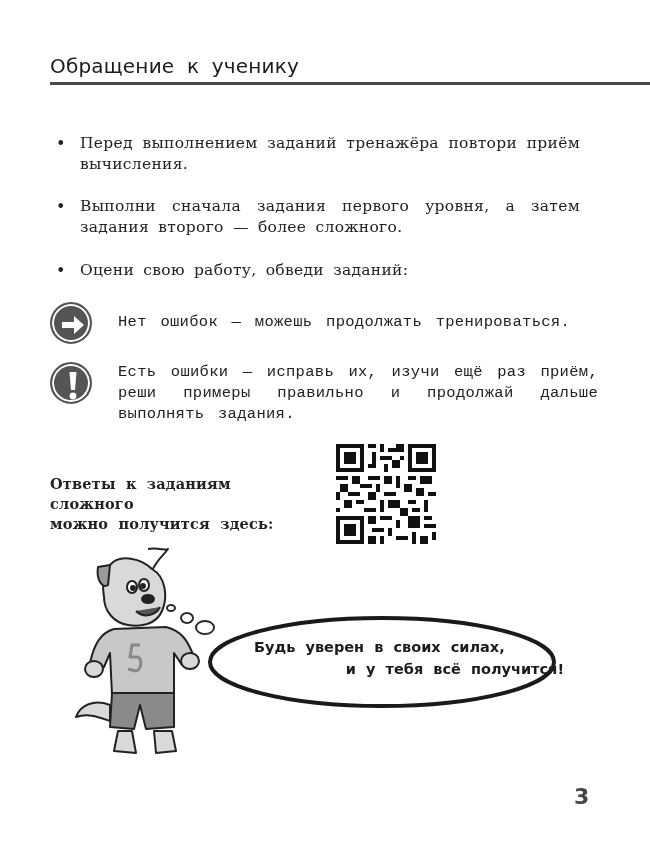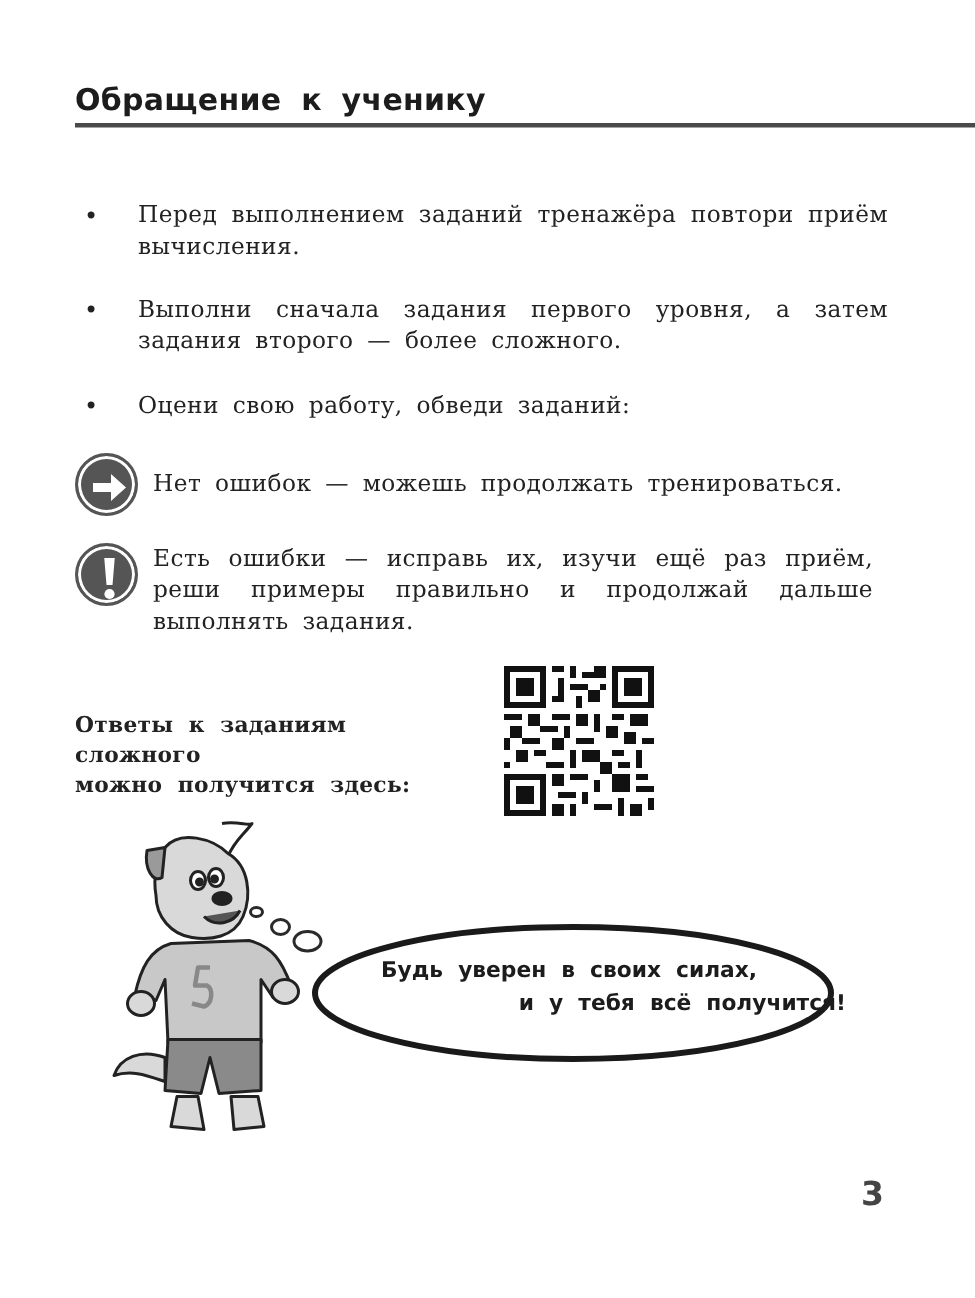--- a/index.html
+++ b/index.html
@@ -1,36 +1,36 @@
 <!DOCTYPE html>
 <html><head>
 <meta charset="utf-8">
 <style>
   * { margin:0; padding:0; box-sizing:border-box; }
   html, body { width:650px; height:865px; background:#ffffff; overflow:hidden; }
   body { position:relative; color:#1f1f1f; }
   .heading {
     position:absolute; left:50px; top:54px;
-    font-family:"DejaVu Sans", sans-serif; font-weight:bold; font-size:20px;
+    font-family:"DejaVu Sans", sans-serif; font-weight:normal; font-size:20px;
     color:#1c1c1c; word-spacing:6px; letter-spacing:0.2px;
   }
   .heading-rule {
     position:absolute; left:50px; top:82px; width:600px; height:3px; background:#4a4a4a;
   }
   .serif { font-family:"DejaVu Serif", serif; font-size:15.5px; line-height:21px; color:#222; letter-spacing:0.3px; word-spacing:4px; }
   .bullet { position:absolute; left:56px; width:525px; }
   .bullet .dot { position:absolute; left:0; top:0; font-size:16px; }
-  .bullet .txt { position:absolute; left:36px; width:500px; text-align:justify; text-align-last:left; }
+  .bullet .txt { position:absolute; left:24px; width:500px; text-align:justify; text-align-last:left; }
   .icon-row { position:absolute; left:50px; width:540px; }
   .icon-circle {
     position:absolute; left:0; top:0; width:42px; height:42px; border-radius:50%;
     background:#555; border:2px solid #555; box-shadow: inset 0 0 0 2px #fff, inset 0 0 0 5px #555;
   }
   .icon-circle svg { position:absolute; left:0; top:0; }
-  .icon-row .txt { position:absolute; left:52px; width:480px; text-align:justify; text-align-last:left; }
+  .icon-row .txt { position:absolute; left:68px; width:480px; text-align:justify; text-align-last:left;font-family:Liberation Mono, monospace; }
   .answers {
     position:absolute; left:50px; top:474px; width:270px;
     font-family:"DejaVu Serif", serif; font-weight:bold; font-size:14.5px; line-height:20px; color:#222;
     word-spacing:5px; letter-spacing:0.2px;
   }
   .qr { position:absolute; left:336px; top:444px; width:100px; height:100px; }
   .dog { position:absolute; left:70px; top:545px; width:150px; height:215px; }
   .bubble { position:absolute; left:204px; top:612px; width:356px; height:100px; }
   .bubble-text {
     position:absolute; left:232px; top:636px; width:310px;

